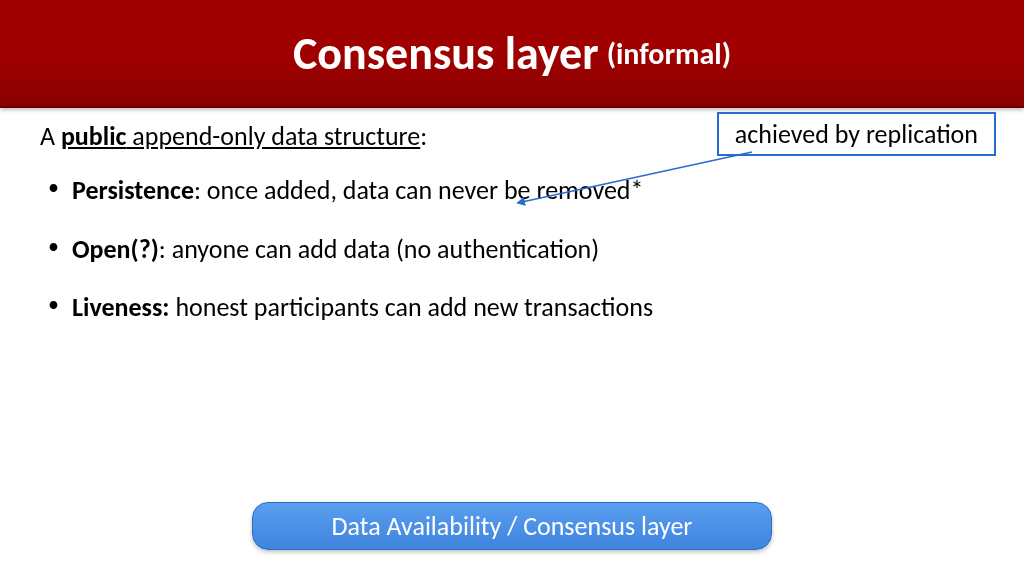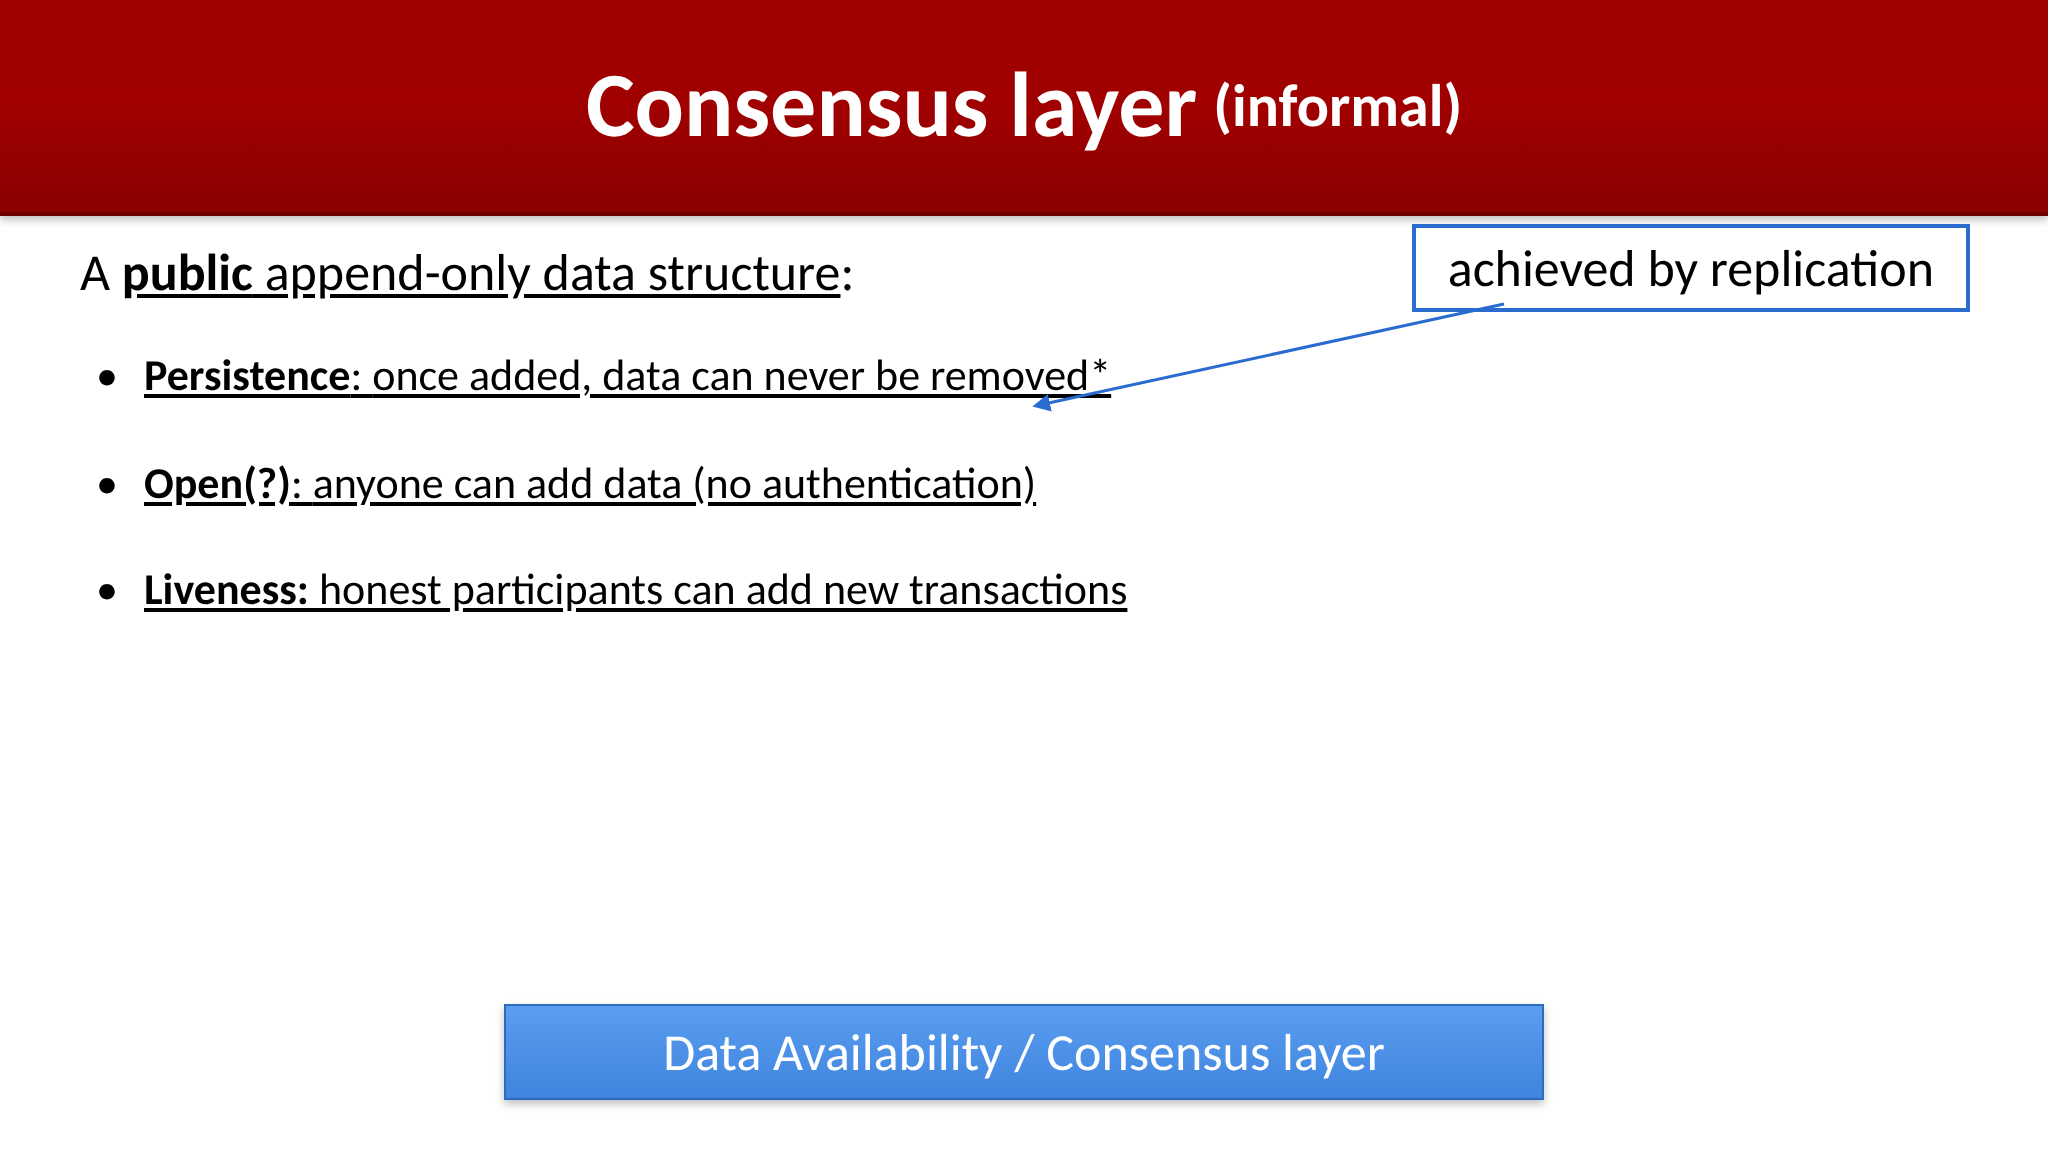--- a/index.html
+++ b/index.html
@@ -13,34 +13,34 @@
     color: #fff;
     box-shadow: 0 2px 4px rgba(0,0,0,0.25);
   }
   .title-main { font-size: 46px; font-weight: 700; }
   .title-sub { font-size: 30px; font-weight: 700; margin-left: 8px; }
   .body { position: relative; padding: 12px 40px 0 40px; color: #000; }
   .intro { font-size: 26px; margin-bottom: 22px; }
   .intro .pub { font-weight: 700; }
   .intro .ul { text-decoration: underline; }
   ul.props { list-style: none; padding-left: 4px; }
-  ul.props li { font-size: 22px; line-height: 1.25; margin-bottom: 26px; position: relative; padding-left: 28px; text-decoration: underline; }
+  ul.props li { font-size: 26px; line-height: 1.25; margin-bottom: 26px; position: relative; padding-left: 28px; }
   ul.props li::before { content: "•"; position: absolute; left: 4px; top: 0; color: #000; font-size: 22px; }
   .b { font-weight: 700; }
   .callout {
-    position: absolute; top: 112px; right: 39px;
+    position: absolute; top: 112px; right: 28px;
     border: 2px solid #2a6bd0; background: #fff;
     padding: 4px 16px; font-size: 26px; color: #000;
   }
   .arrow { position: absolute; top: 150px; left: 512px; width: 250px; height: 60px; pointer-events: none; }
   .footer-box {
     position: absolute; left: 50%; transform: translateX(-50%);
     bottom: 26px; width: 520px; height: 48px;
     background: linear-gradient(#5a9ef0, #3f84de);
-    border: 1px solid #2d6ac0; border-radius: 0;
+    border: 1px solid #2d6ac0; border-radius: 16px;
     box-shadow: 0 2px 4px rgba(0,0,0,0.25);
     display: flex; align-items: center; justify-content: center;
     color: #fff; font-size: 26px;
   }
 </style>
 </head>
 <body>
 
 <div class="slide">
 

